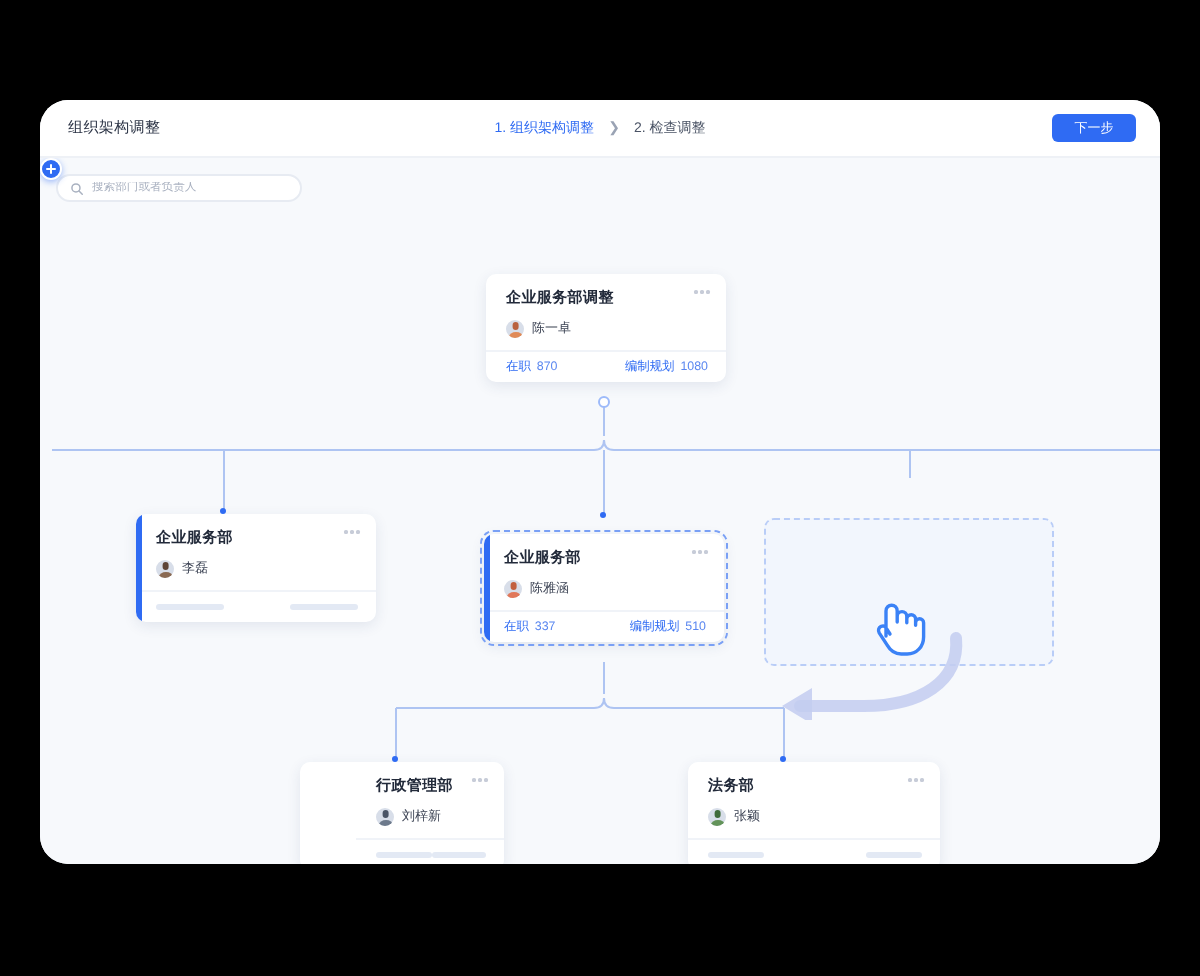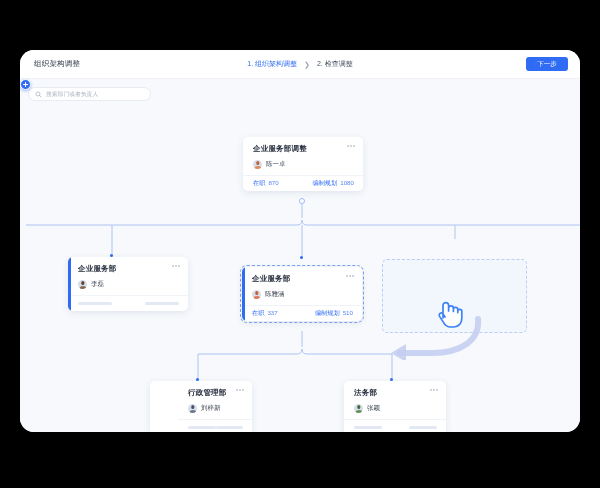--- a/index.html
+++ b/index.html
@@ -449,21 +449,21 @@
           <span class="owner-name">刘梓新</span>
         </div>
       </div>
       <div class="stats-placeholder">
         <span class="ph-bar" style="width:28px"></span>
         <span class="ph-bar" style="width:28px"></span>
       </div>
     </div>
     <div class="node-dot" style="left:176px; top:299px;"></div>
 
-    <div class="card" style="left:324px; top:302px; width:102px;">
+    <div class="card" style="left:324px; top:302px; width:126px;">
       <div class="card-body">
         <div class="card-title">法务部</div>
         <div class="card-dots">
           <i></i>
             <i></i>
             <i></i>
         </div>
         <div class="owner">
           <span class="avatar">
             <span class="head" style="background:#3f6b3a"></span>

